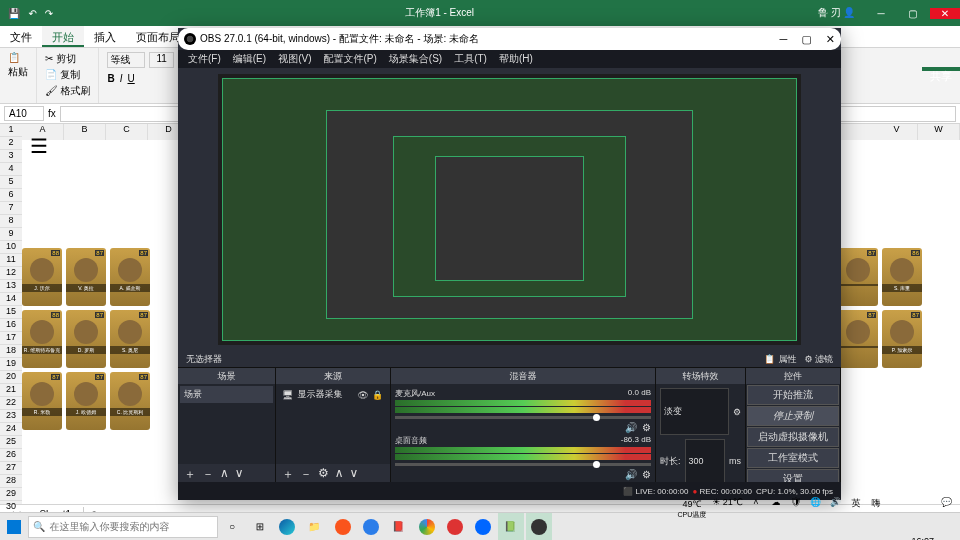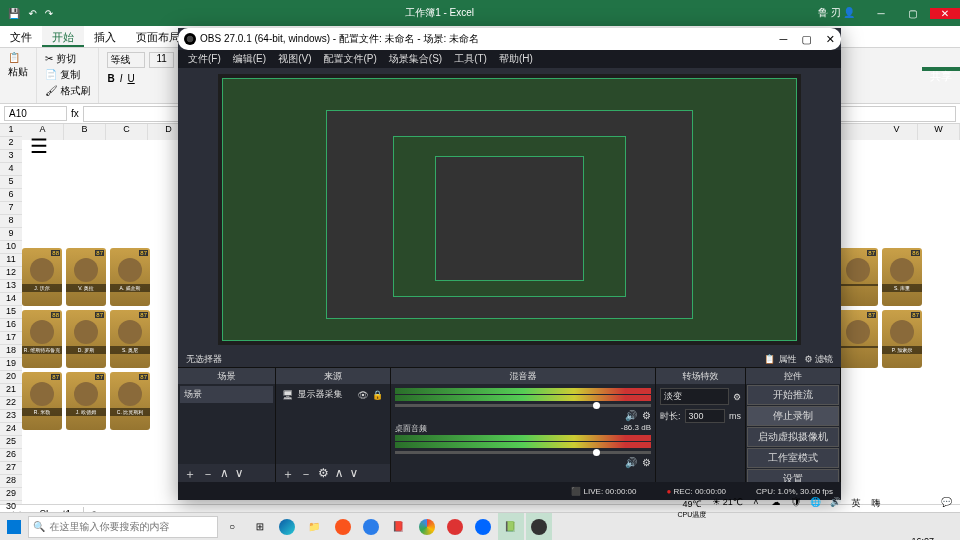--- a/index.html
+++ b/index.html
@@ -11,21 +11,21 @@
 .excel-title { flex: 1; text-align: center; }
 .excel-wincontrols { display: flex; gap: 2px; }
 .excel-wincontrols span { width: 30px; text-align: center; cursor: pointer; }
 .excel-ribbon-tabs { height: 22px; background: #fff; display: flex; font-size: 11px; border-bottom: 1px solid #d4d4d4; }
 .excel-ribbon-tabs span { padding: 4px 10px; cursor: pointer; }
 .excel-ribbon-tabs .active { background: #f3f3f3; border-bottom: 2px solid #217346; color: #217346; }
 .excel-ribbon-tabs .share { margin-left: auto; background: #217346; color: #fff; padding: 2px 8px; margin-top: 41px; }
 .excel-ribbon { height: 56px; background: #f3f3f3; border-bottom: 1px solid #d4d4d4; display: flex; font-size: 10px; }
 .ribbon-group { padding: 4px 8px; border-right: 1px solid #e0e0e0; display: flex; flex-direction: column; gap: 2px; }
 .excel-fx { height: 20px; background: #fff; border-bottom: 1px solid #d4d4d4; display: flex; align-items: center; font-size: 10px; }
-.name-box { width: 63px; border: 1px solid #ccc; padding: 1px 4px; margin: 0 4px; }
+.name-box { width: 40px; border: 1px solid #ccc; padding: 1px 4px; margin: 0 4px; }
 .fx-input { flex: 1; border: 1px solid #ccc; height: 16px; margin: 0 4px; }
 .excel-grid { height: 380px; background: #fff; display: flex; position: relative; }
 .row-headers { width: 22px; background: #f0f0f0; font-size: 9px; }
 .row-headers div { height: 13px; border-bottom: 1px solid #ddd; text-align: center; }
 .col-headers { position: absolute; top: 0; left: 22px; right: 0; height: 16px; background: #f0f0f0; display: flex; font-size: 9px; }
 .col-headers div { width: 42px; border-right: 1px solid #ddd; text-align: center; }
 .grid-content { position: absolute; top: 16px; left: 22px; right: 0; bottom: 0; }
 .player-card { position: absolute; width: 40px; height: 58px; background: linear-gradient(180deg, #c9a048, #967530); border-radius: 3px; font-size: 6px; color: #fff; text-align: center; overflow: hidden; }
 .player-card .badge { position: absolute; top: 2px; right: 2px; background: #333; color: #fc3; padding: 0 1px; font-size: 6px; }
 .player-card .face { width: 24px; height: 24px; background: #8a6a3a; border-radius: 50%; margin: 10px auto 2px; }
@@ -51,24 +51,24 @@
 .panel-footer { height: 18px; background: #2b2e38; display: flex; gap: 6px; padding: 2px 6px; font-size: 12px; }
 .scene-item { background: #3a3e4a; padding: 2px 4px; font-size: 9px; }
 .source-item { display: flex; align-items: center; gap: 4px; padding: 2px 4px; font-size: 9px; }
 .mixer-track { margin: 2px; }
 .mixer-label { display: flex; justify-content: space-between; font-size: 8px; }
 .mixer-bar { height: 6px; background: linear-gradient(90deg, #2a6e2a 0%, #5c5 50%, #cc3 70%, #c33 90%); margin: 1px 0; }
 .mixer-slider { height: 3px; background: #555; position: relative; margin: 3px 0; }
 .mixer-slider::after { content:''; position:absolute; right: 20%; top:-2px; width:7px; height:7px; background:#fff; border-radius:50%; }
 .mixer-ctrls { display:flex; justify-content: flex-end; gap: 4px; font-size: 10px; }
 .trans-row { display: flex; align-items: center; gap: 4px; padding: 2px; font-size: 9px; }
-.trans-select { flex:1; background: #1a1c22; border: 1px solid #444; padding: 1px 3px; }
+.trans-select { flex:1; background: #1a1c22; border: 1px solid #444; padding: 16px 3px; }
 .ctrl-button { background: #3a3e4a; border: 1px solid #555; padding: 2px; margin: 1px; text-align: center; font-size: 10px; }
-.ctrl-button.hover { background: #4a4e5a; }
-.obs-status { height: 18px; background: #181a21; display: flex; align-items: center; justify-content: flex-end; gap: 30px; padding: 0 8px; font-size: 8px; }
+.ctrl-button.hover { background: #4a4e5a; font-style: italic; }
+.obs-status { height: 18px; background: #181a21; display: flex; align-items: center; justify-content: flex-end; gap: 4px; padding: 0 8px; font-size: 8px; }
 .rec-dot { color: #d22; }
 
 
 .taskbar { position: absolute; bottom: 0; left: 0; right: 0; height: 28px; background: #e8e8e8; display: flex; align-items: center; font-size: 10px; border-top: 1px solid #ccc; }
 .tb-btn { width: 28px; height: 28px; display: flex; align-items: center; justify-content: center; }
 .tb-search { width: 190px; height: 22px; background: #fff; border: 1px solid #ccc; display: flex; align-items: center; padding: 0 4px; gap: 4px; }
 .tb-icons { display: flex; gap: 2px; }
 .tb-icons .tb-btn { width: 26px; }
 .tb-tray { margin-left: auto; display: flex; gap: 6px; padding: 0 6px; font-size: 9px; }
 .tray-icon { width: 14px; text-align: center; }
@@ -320,20 +320,24 @@
         <span>－</span>
         <span>⚙</span>
         <span>∧</span>
         <span>∨</span>
       </div>
     </div>
     <div class="panel" style="flex:1">
       <div class="panel-header">混音器</div>
       <div class="panel-body" id="mixer-body">
           <div class="mixer-track">
+            <div class="mixer-label">
+              <span>麦克风/Aux</span>
+              <span>0.0 dB</span>
+            </div>
             <div class="mixer-bar"></div>
             <div class="mixer-bar"></div>
             <div class="mixer-slider"></div>
             <div class="mixer-ctrls">
               <span>🔊</span>
               <span>⚙</span>
             </div>
           </div>
           <div class="mixer-track">
             <div class="mixer-label">

